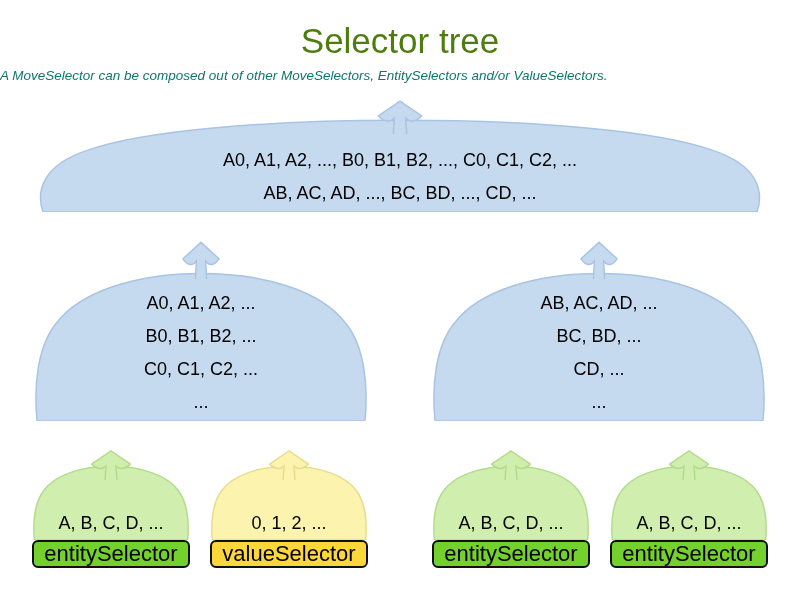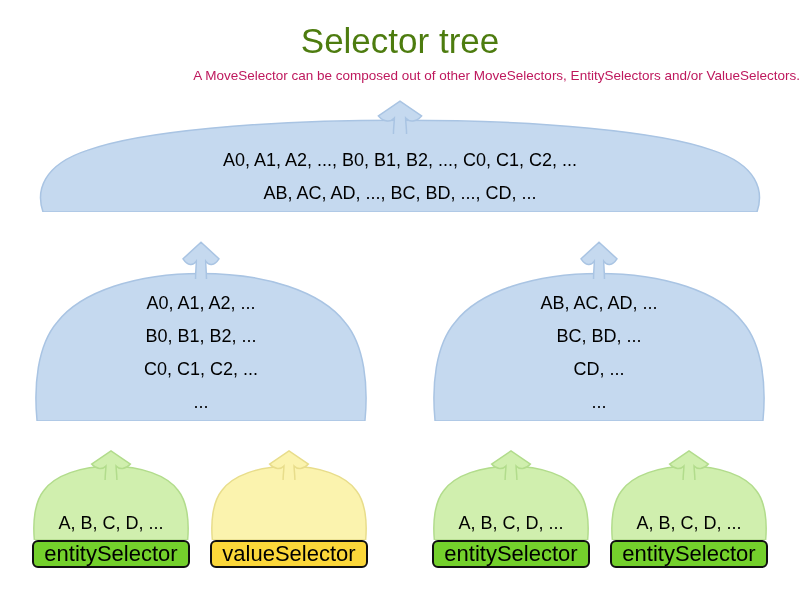--- a/index.html
+++ b/index.html
@@ -5,22 +5,22 @@
   html,body{margin:0;padding:0;background:#fff;}
   .canvas{
     position:relative;width:800px;height:600px;background:#ffffff;
     font-family:"Liberation Sans", sans-serif;color:#000;overflow:hidden;
   }
   .title{
     position:absolute;top:22px;left:0;width:100%;text-align:center;
     font-size:35px;line-height:38px;color:#4d7c0f;
   }
   .subtitle{
-    position:absolute;top:68px;left:0;width:100%;text-align:right;
-    font-size:13.5px;line-height:16px;color:#be185d;
+    position:absolute;top:68px;left:0;width:100%;text-align:left;
+    font-size:13.5px;line-height:16px;color:#0f766e;font-style:italic;
   }
   .node{position:absolute;}
   .dome{position:absolute;left:0;top:0;width:100%;height:calc(100% - 28px);display:block;}
   .arrow{position:absolute;top:0;left:50%;transform:translateX(-50%);display:block;}
   .node.wide  .arrow{width:60px;height:34px;}
   .node.mid   .arrow{width:50px;height:38px;}
   .node.small .arrow{width:54px;height:30px;}
   .shape-fill{vector-effect:non-scaling-stroke;stroke-width:1.5px;}
   .node.blue   .shape-fill{fill:var(--blue-cloud,#c5d9ef);stroke:var(--blue-cloud-border,#a9c4e3);}
   .node.green  .shape-fill{fill:var(--green-cloud,#d0efae);stroke:var(--green-cloud-border,#b2dc8c);}
@@ -111,20 +111,23 @@
     <div class="bar">entitySelector</div>
   </div>
 
   <div id="value1" class="node small yellow">
     <svg class="dome" viewBox="0 0 400 200" preserveAspectRatio="none">
       <path class="shape-fill" d="M 6,200 C 2,162 6,116 30,90 C 58,56 124,36 200,36 C 276,36 342,56 370,90 C 394,116 398,162 394,200 Z"></path>
     </svg>
     <svg class="arrow" viewBox="0 0 64 32" preserveAspectRatio="none">
       <path class="shape-fill" d="M 25,32 C 25,26 26,21 26,17 C 22,21 15,21 9,15 L 32,1 L 55,15 C 49,21 42,21 38,17 C 38,21 39,26 39,32"></path>
     </svg>
+    <div class="cloud-text">
+      <div>0, 1, 2, ...</div>
+    </div>
     <div class="bar">valueSelector</div>
   </div>
 
   <div id="entity2" class="node small green">
     <svg class="dome" viewBox="0 0 400 200" preserveAspectRatio="none">
       <path class="shape-fill" d="M 6,200 C 2,162 6,116 30,90 C 58,56 124,36 200,36 C 276,36 342,56 370,90 C 394,116 398,162 394,200 Z"></path>
     </svg>
     <svg class="arrow" viewBox="0 0 64 32" preserveAspectRatio="none">
       <path class="shape-fill" d="M 25,32 C 25,26 26,21 26,17 C 22,21 15,21 9,15 L 32,1 L 55,15 C 49,21 42,21 38,17 C 38,21 39,26 39,32"></path>
     </svg>

